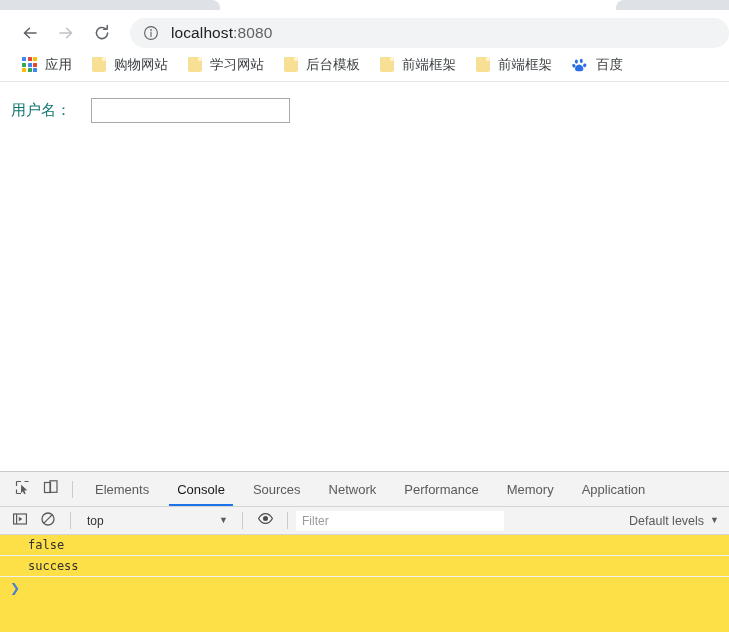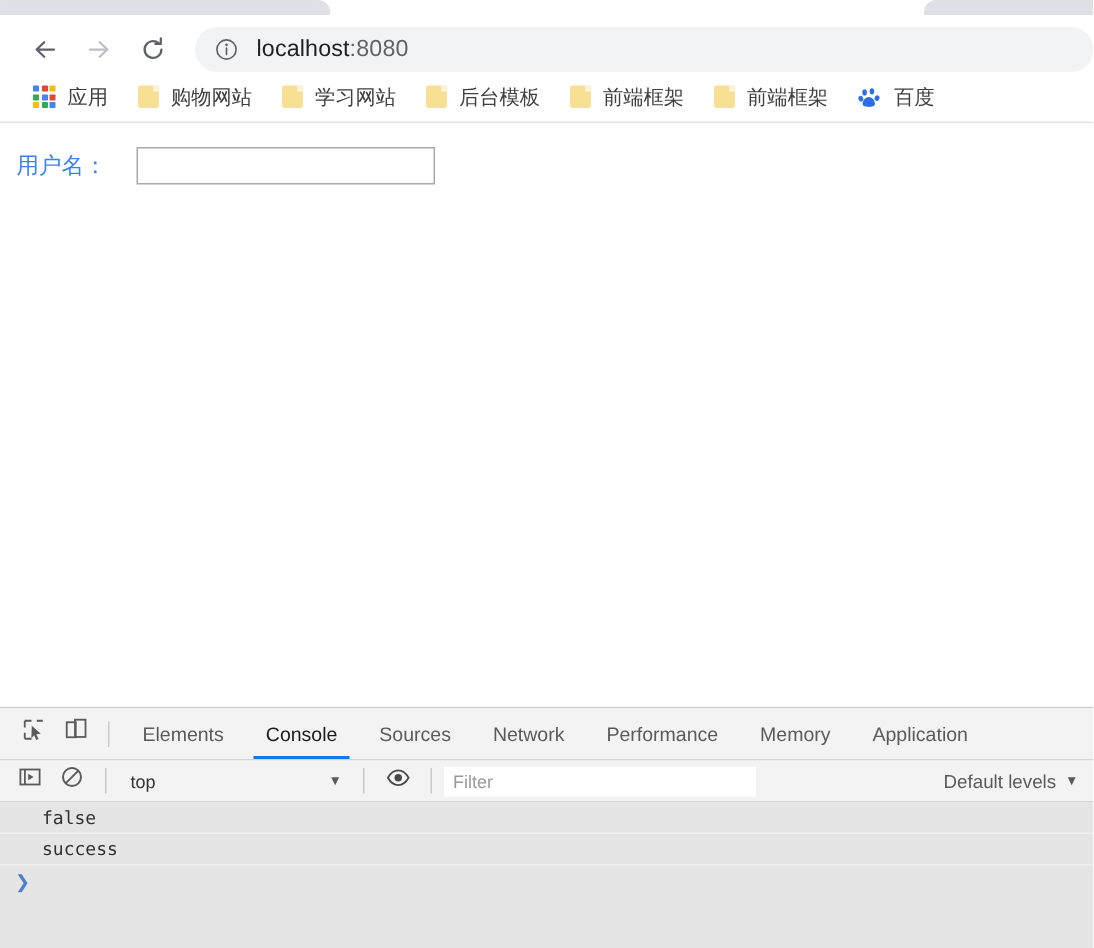--- a/index.html
+++ b/index.html
@@ -150,21 +150,21 @@
     background: #ffffff;
     padding: 16px 0 0 11px;
     box-sizing: border-box;
   }
   .form-row {
     display: flex;
     align-items: center;
   }
   .form-label {
     font-size: 15px;
-    color: #3b82f6;
+    color: #0f766e;
     font-family: "DejaVu Sans", "Liberation Sans", sans-serif;
     margin-right: 20px;
   }
   .text-input {
     width: 199px;
     height: 25px;
     border: 1px solid #a9a9a9;
     background: #ffffff;
     box-sizing: border-box;
     font-size: 13px;
@@ -277,21 +277,21 @@
     display: flex;
     align-items: center;
     font-size: 12.5px;
     color: #5a5a5a;
     white-space: nowrap;
   }
   .levels .caret { margin-left: 6px; }
 
   .console-body {
     flex: 1 1 auto;
-    background: #e5e5e5;
+    background: #fde047;
     overflow: hidden;
   }
   .console-row {
     height: 21px;
     display: flex;
     align-items: center;
     border-bottom: 1px solid #f0f0f0;
     padding-left: 28px;
     box-sizing: border-box;
     font-family: "DejaVu Sans Mono", "Liberation Mono", monospace;

